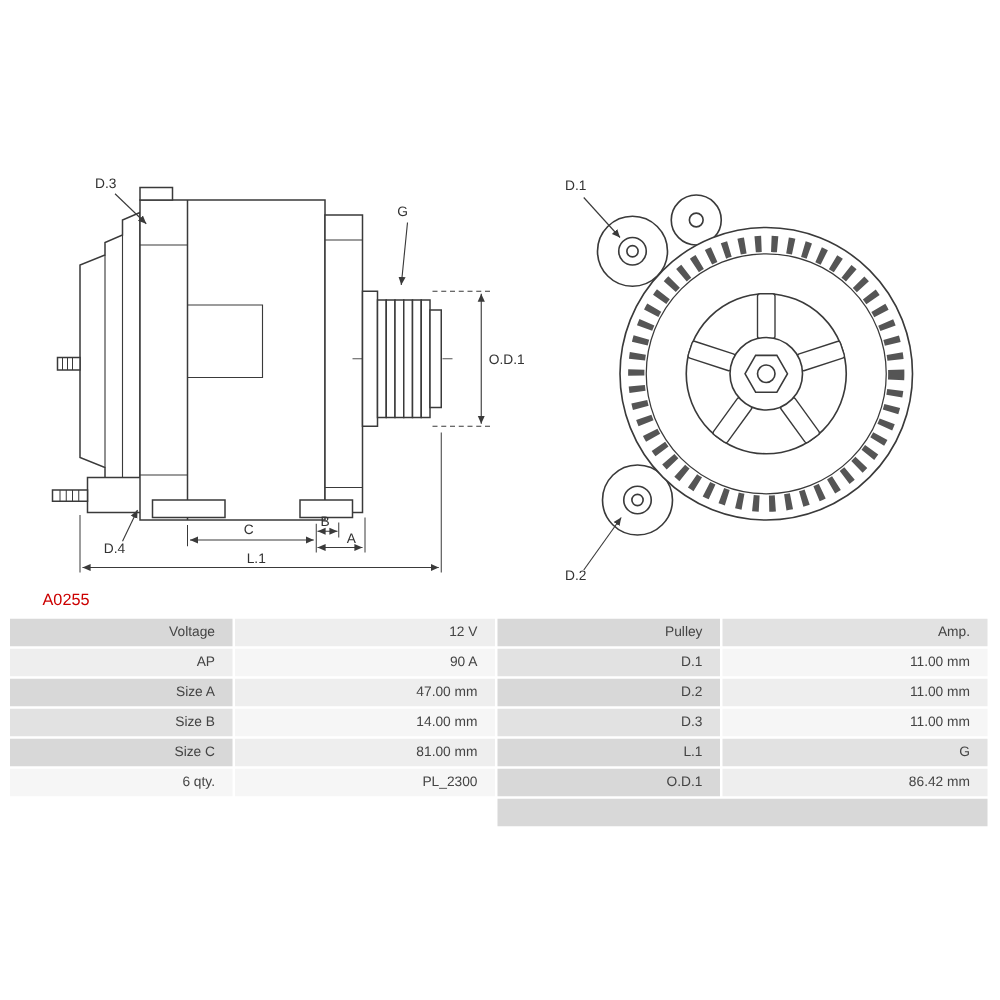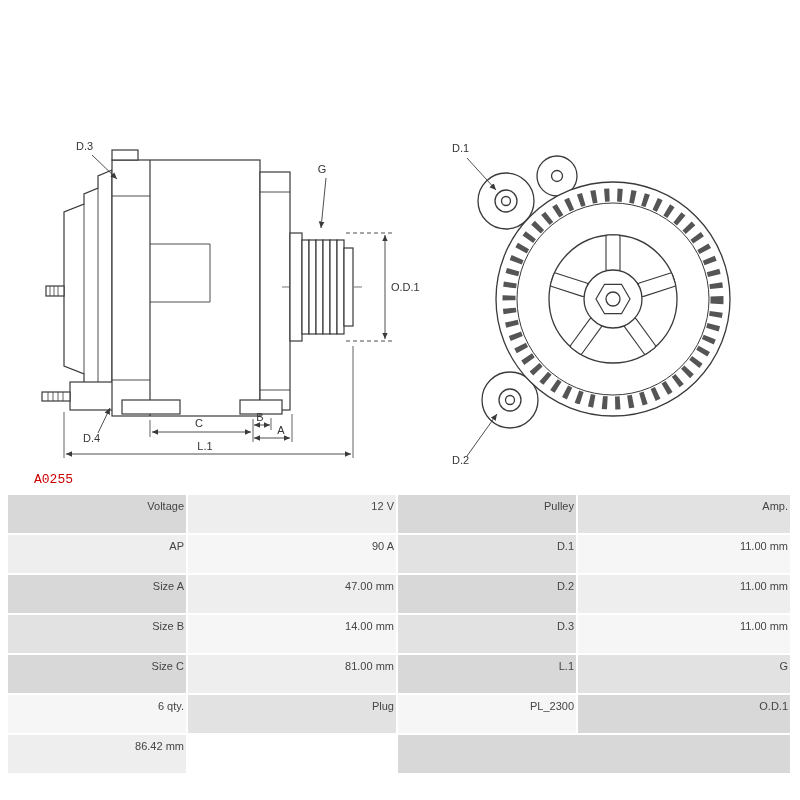--- a/index.html
+++ b/index.html
@@ -8,33 +8,32 @@
     font-family:"Liberation Sans",sans-serif;
     color:var(--text,#444);
     overflow:hidden;
   }
   .diagram{display:block;color:var(--line,#3a3a3a);}
   .diagram text{fill:#333;font-size:11px;font-family:"Liberation Sans",sans-serif;}
   .part-number{
     margin:2px 0 8px 34px;
     font-size:13px;
     color:var(--accent,#cc0000);
-    font-family:Liberation Mono, monospace;
   }
   .spec-table{
     margin:0 8px;
     display:grid;
     grid-template-columns:178px 208px 178px 212px;
     gap:2px;
     font-size:11px;
     color:var(--text,#444);
   }
   .cell{
-    height:38px;line-height:22px;
-    padding-right:2px;text-align:right;
+    height:22px;line-height:22px;
+    padding-right:14px;text-align:right;
     box-sizing:border-box;
     white-space:nowrap;overflow:hidden;
   }
   .lbl-a{background:var(--label-a,#d8d8d8);}
   .lbl-b{background:var(--label-b,#e2e2e2);}
   .val-a{background:var(--value-a,#eeeeee);}
   .val-b{background:var(--value-b,#f6f6f6);}
   .span2{grid-column:3/5;}
 </style>
 </head>
@@ -188,21 +187,20 @@
     <div class="cell val-b">14.00 mm</div>
     <div class="cell lbl-b">D.3</div>
     <div class="cell val-b">11.00 mm</div>
 
     <div class="cell lbl-a">Size C</div>
     <div class="cell val-a">81.00 mm</div>
     <div class="cell lbl-a">L.1</div>
 
     <div class="cell lbl-b">G</div>
     <div class="cell val-b">6 qty.</div>
-    <div class="cell lbl-b">Plug</div>
     <div class="cell val-b">PL_2300</div>
 
     <div class="cell lbl-a">O.D.1</div>
     <div class="cell val-a">86.42 mm</div>
     <div class="cell lbl-a span2"></div>
   </div>
 
 </div>
 
 </body></html>

